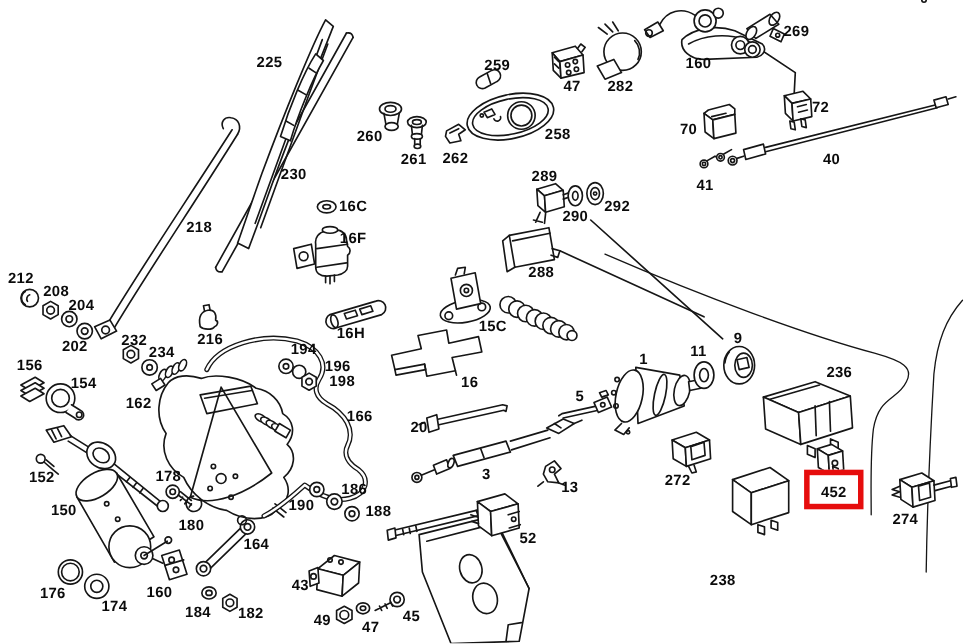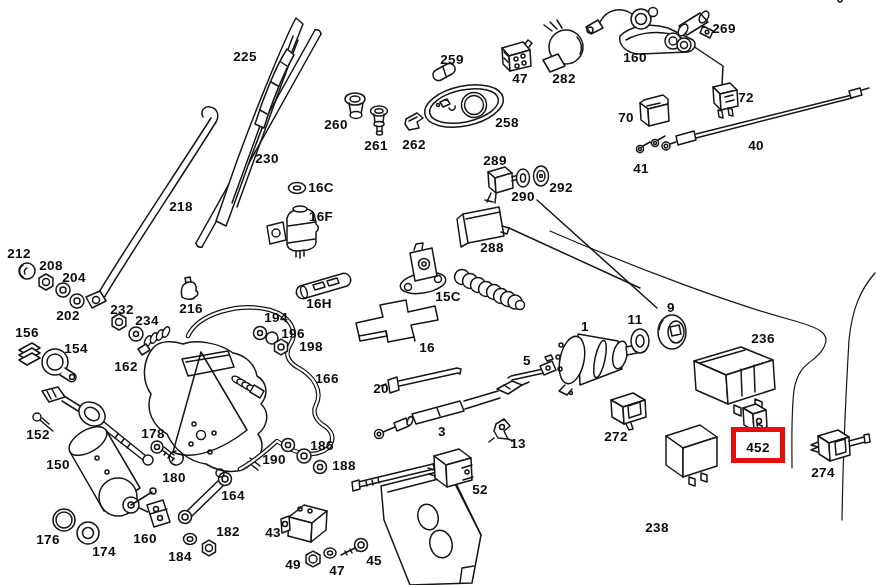--- a/index.html
+++ b/index.html
@@ -518,26 +518,26 @@
       <div class="part-label" style="left: 126px; top: 366px;">162</div>
       <div class="part-label" style="left: 38px; top: 434px;">152</div>
       <div class="part-label" style="left: 58px; top: 464px;">150</div>
       <div class="part-label" style="left: 153px; top: 433px;">178</div>
       <div class="part-label" style="left: 174px; top: 477px;">180</div>
       <div class="part-label" style="left: 48px; top: 539px;">176</div>
       <div class="part-label" style="left: 104px; top: 551px;">174</div>
       <div class="part-label" style="left: 145px; top: 538px;">160</div>
       <div class="part-label" style="left: 233px; top: 495px;">164</div>
       <div class="part-label" style="left: 180px; top: 556px;">184</div>
-      <div class="part-label" style="left: 228px; top: 531px; text-align: right;">182</div>
+      <div class="part-label" style="left: 228px; top: 557px; text-align: right;">182</div>
       <div class="part-label" style="left: 274px; top: 459px;">190</div>
       <div class="part-label" style="left: 322px; top: 445px;">186</div>
       <div class="part-label" style="left: 344px; top: 465px;">188</div>
       <div class="part-label" style="left: 255px; top: 317px; margin-left: 21px;">194</div>
-      <div class="part-label" style="left: 293px; top: 333px;">196</div>
+      <div class="part-label" style="left: 307px; top: 333px;">196</div>
       <div class="part-label" style="left: 295px; top: 346px; margin-left: 16px;">198</div>
       <div class="part-label" style="left: 327px; top: 378px;">166</div>
       <div class="part-label" style="left: 321px; top: 187px;">16C</div>
       <div class="part-label" style="left: 321px; top: 216px;">16F</div>
       <div class="part-label" style="left: 319px; top: 303px;">16H</div>
       <div class="part-label" style="left: 427px; top: 347px;">16</div>
       <div class="part-label" style="left: 381px; top: 388px;">20</div>
       <div class="part-label" style="left: 448px; top: 296px;">15C</div>
       <div class="part-label" style="left: 442px; top: 431px;">3</div>
       <div class="part-label" style="left: 518px; top: 443px;">13</div>

